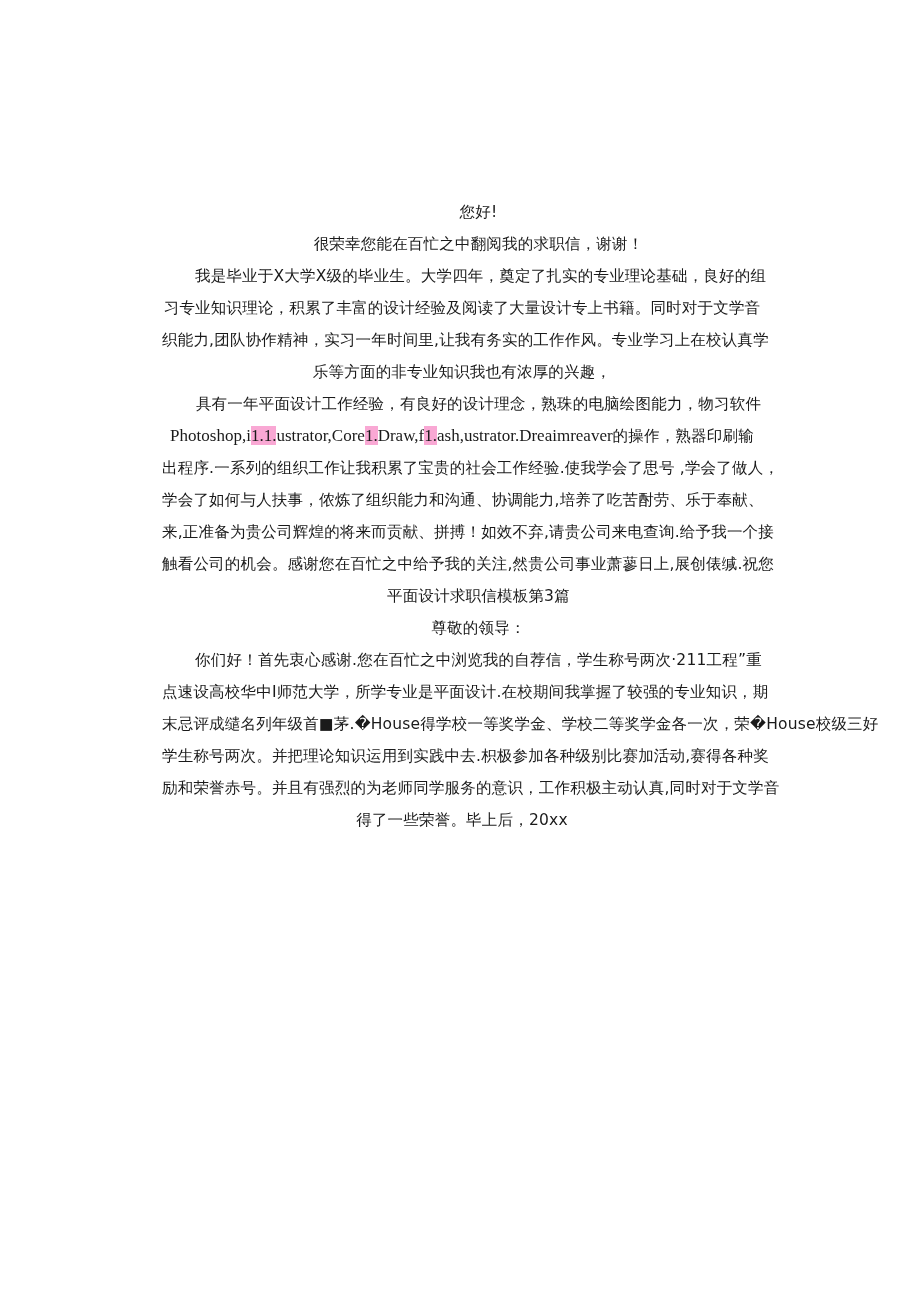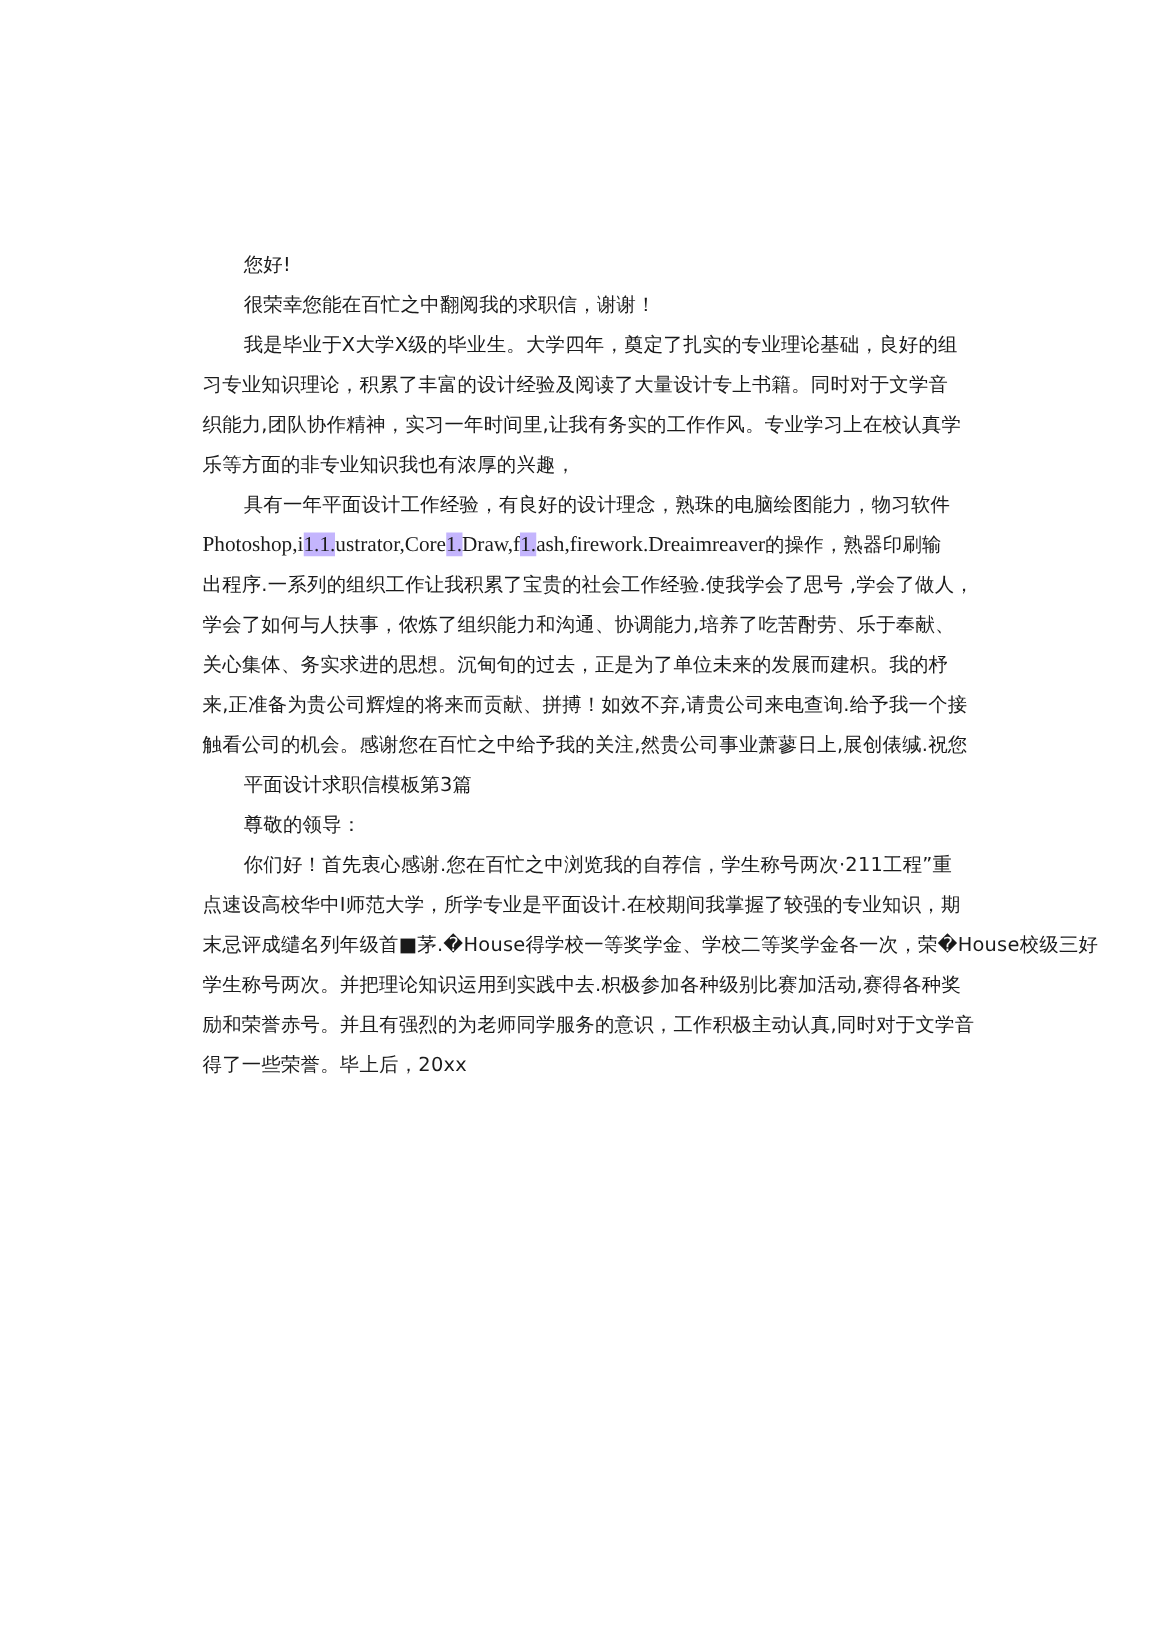--- a/index.html
+++ b/index.html
@@ -13,55 +13,55 @@
     position: relative;
     overflow: hidden;
     font-family: "DejaVu Sans", "Liberation Sans", sans-serif;
     color: #1a1a1a;
   }
   .page {
     position: absolute;
     left: 162px;
     top: 196px;
     width: 600px;
+    text-align: center;
   }
   .line {
     height: 32px;
     line-height: 32px;
     font-size: 15.5px;
     white-space: nowrap;
     letter-spacing: 0.2px;
   }
   .indent {
     padding-left: 33px;
   }
   .latin {
     font-family: "Liberation Serif", "DejaVu Serif", serif;
     font-size: 17px;
     letter-spacing: 0;
   }
   .hl {
-    background: #c4b5fd;
+    background: #f9a8d4;
   }
 </style>
 </head>
 <body>
 
 <div class="page">
   <div class="line indent">您好!</div>
   <div class="line indent">很荣幸您能在百忙之中翻阅我的求职信，谢谢！</div>
   <div class="line indent">我是毕业于X大学X级的毕业生。大学四年，奠定了扎实的专业理论基础，良好的组</div>
   <div class="line">习专业知识理论，积累了丰富的设计经验及阅读了大量设计专上书籍。同时对于文学音</div>
   <div class="line">织能力,团队协作精神，实习一年时间里,让我有务实的工作作风。专业学习上在校认真学</div>
   <div class="line">乐等方面的非专业知识我也有浓厚的兴趣，</div>
   <div class="line indent">具有一年平面设计工作经验，有良好的设计理念，熟珠的电脑绘图能力，物习软件</div>
-  <div class="line"><span class="latin">Photoshop,i</span><span class="latin hl">1.1.</span><span class="latin">ustrator,Core</span><span class="latin hl">1.</span><span class="latin">Draw,f</span><span class="latin hl">1.</span><span class="latin">ash,firework.Dreaimreaver</span><span>的操作，熟器印刷输</span></div>
+  <div class="line"><span class="latin">Photoshop,i</span><span class="latin hl">1.1.</span><span class="latin">ustrator,Core</span><span class="latin hl">1.</span><span class="latin">Draw,f</span><span class="latin hl">1.</span><span class="latin">ash,ustrator.Dreaimreaver</span><span>的操作，熟器印刷输</span></div>
   <div class="line">出程序.一系列的组织工作让我积累了宝贵的社会工作经验.使我学会了思号 ,学会了做人，</div>
   <div class="line">学会了如何与人扶事，侬炼了组织能力和沟通、协调能力,培养了吃苦酎劳、乐于奉献、</div>
-  <div class="line">关心集体、务实求进的思想。沉甸旬的过去，正是为了单位未来的发展而建枳。我的杼</div>
   <div class="line">来,正准备为贵公司辉煌的将来而贡献、拼搏！如效不弃,请贵公司来电查询.给予我一个接</div>
   <div class="line">触看公司的机会。感谢您在百忙之中给予我的关注,然贵公司事业萧蓼日上,展创俵缄.祝您</div>
   <div class="line indent">平面设计求职信模板第3篇</div>
   <div class="line indent">尊敬的领导：</div>
   <div class="line indent">你们好！首先衷心感谢.您在百忙之中浏览我的自荐信，学生称号两次·211工程”重</div>
   <div class="line">点速设高校华中I师范大学，所学专业是平面设计.在校期间我掌握了较强的专业知识，期</div>
   <div class="line">末忌评成缱名列年级首■茅.�House得学校一等奖学金、学校二等奖学金各一次，荣�House校级三好</div>
   <div class="line">学生称号两次。并把理论知识运用到实践中去.枳极参加各种级别比赛加活动,赛得各种奖</div>
   <div class="line">励和荣誉赤号。并且有强烈的为老师同学服务的意识，工作积极主动认真,同时对于文学音</div>
   <div class="line">得了一些荣誉。毕上后，20xx</div>

